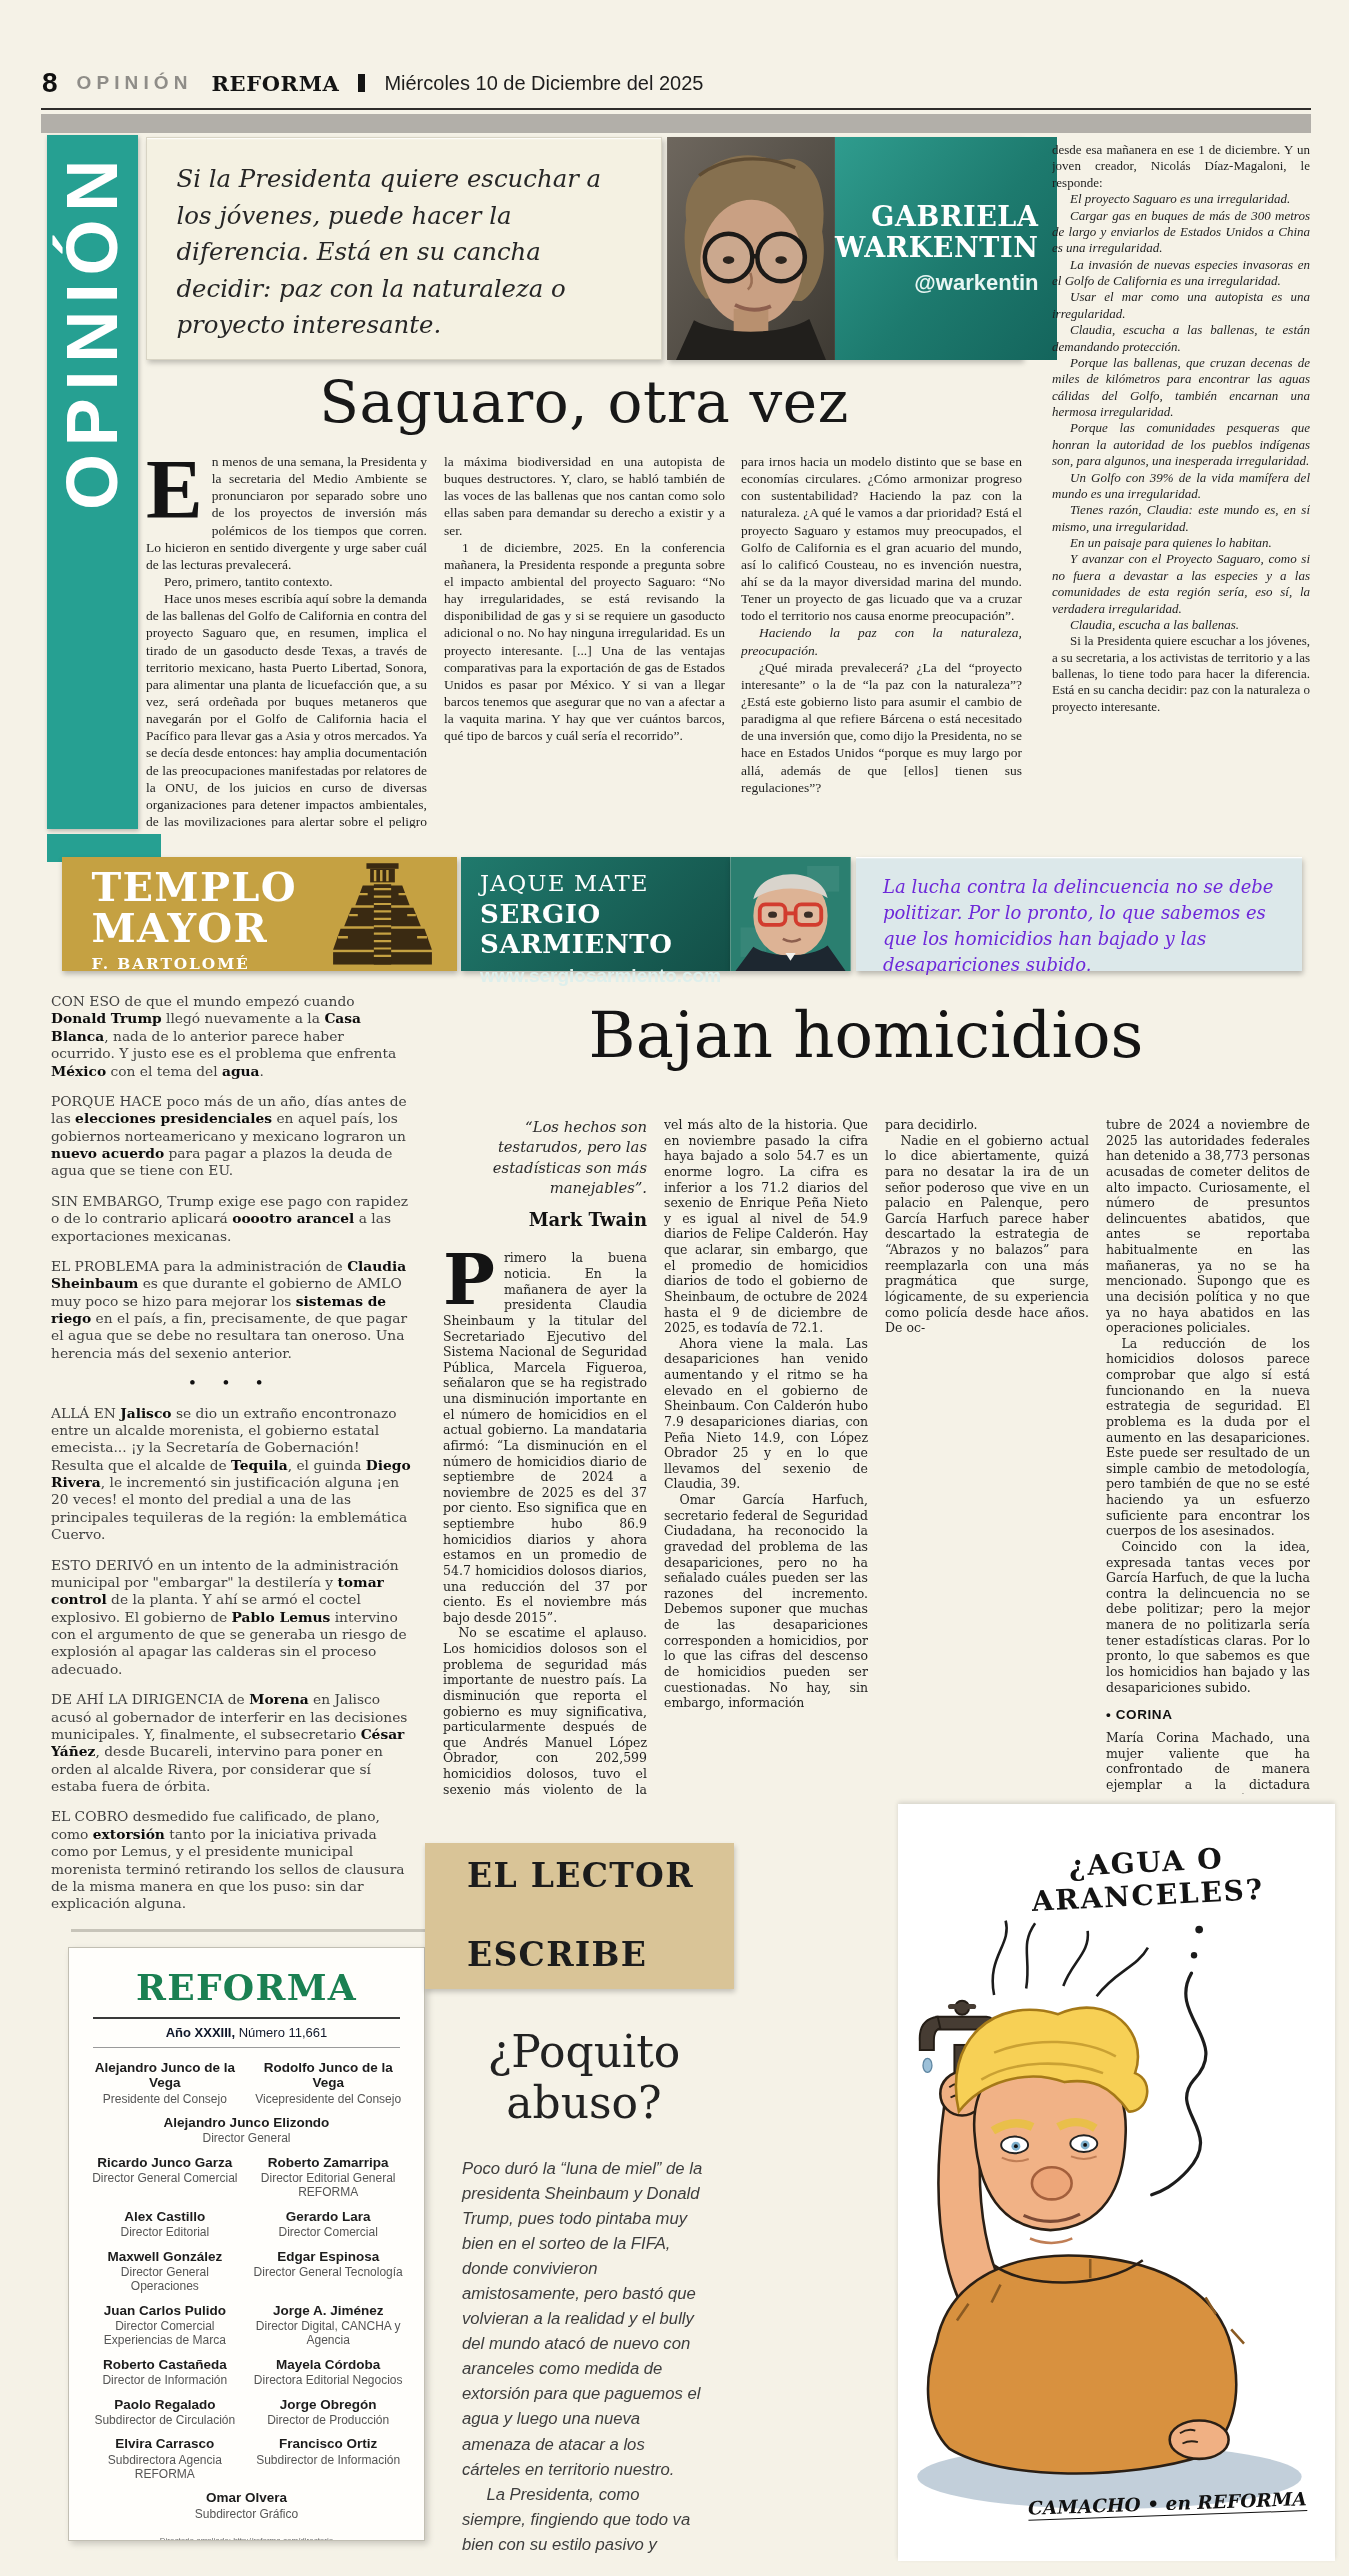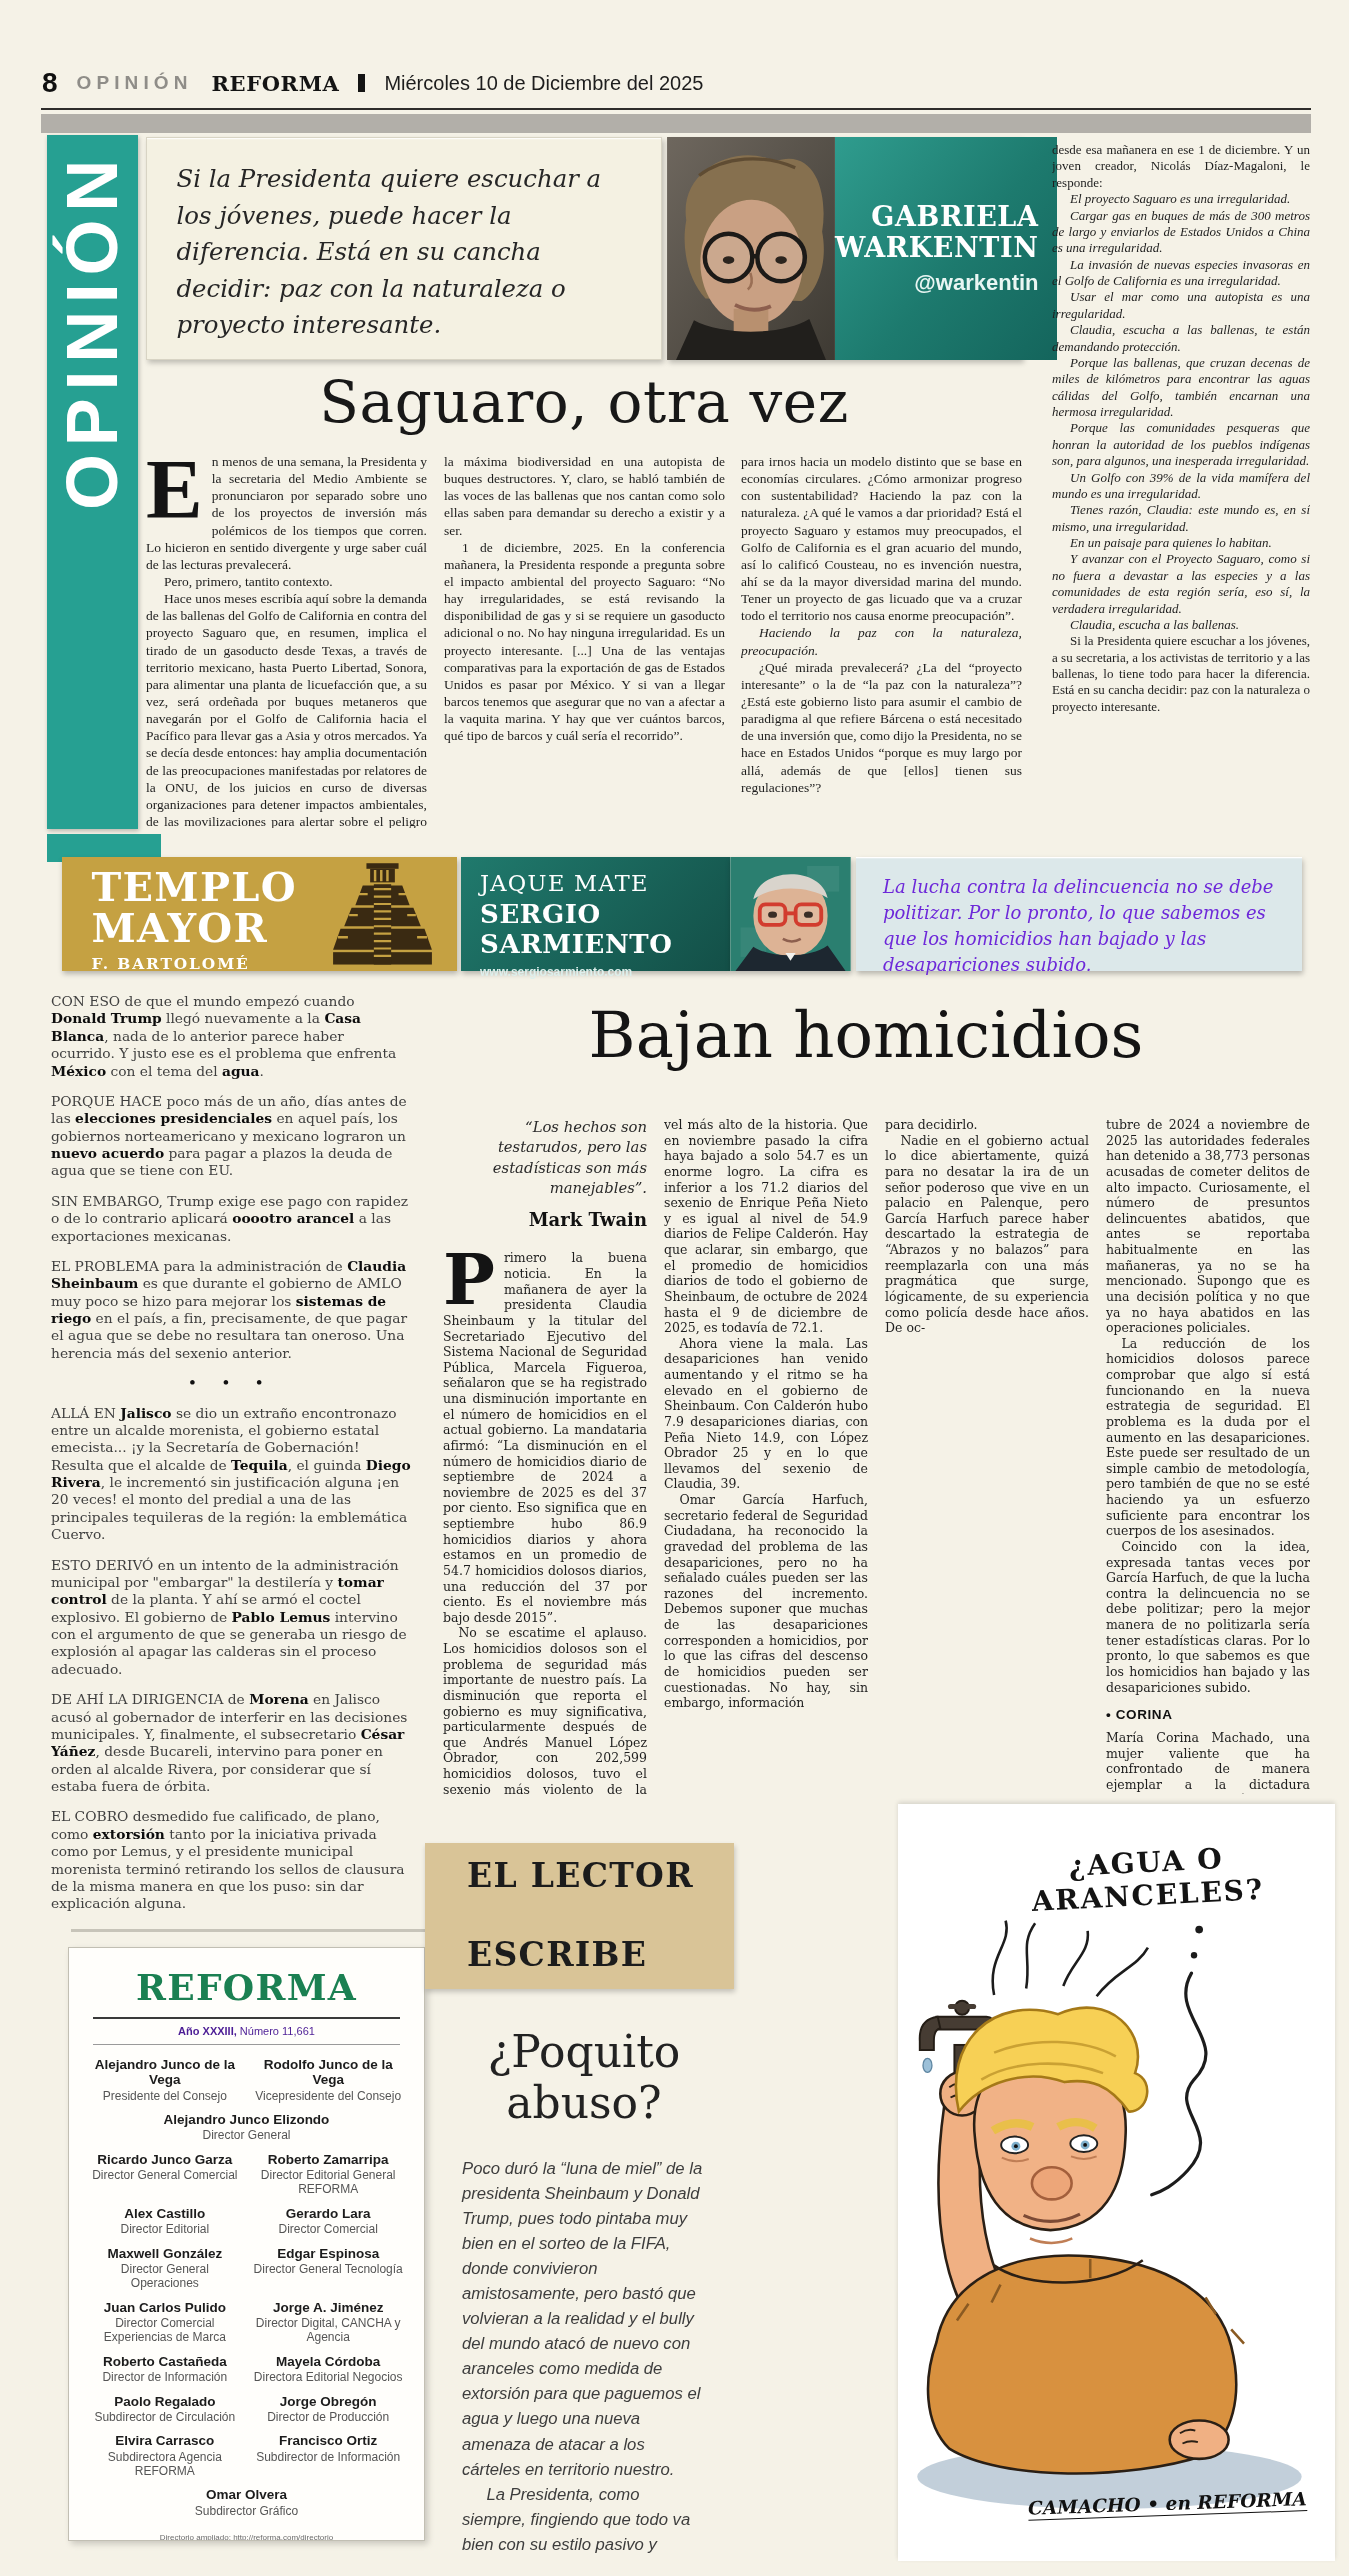--- a/index.html
+++ b/index.html
@@ -38,36 +38,36 @@
 
   
   .teal-tab{position:absolute;left:47px;top:834px;width:114px;height:28px;background:#26A092;}
   .gold{position:absolute;left:62px;top:857px;width:395px;height:114px;background:#C5A142;box-shadow:1.3px 2.6px 5.1px rgba(0,0,0,.25);color:#fff;padding:10.3px 0 0 29.5px;box-sizing:border-box;}
   .gold .t{font-size:40px;font-weight:bold;line-height:1.02;letter-spacing:1.3px;}
   .gold .b{font-size:15.4px;font-weight:bold;letter-spacing:1.9px;margin-top:6.4px;}
   .gold svg{position:absolute;right:18px;top:5.1px;}
   .jaque{position:absolute;left:461px;top:857px;width:269px;height:114px;background:linear-gradient(135deg,#207a6d,#134f47);box-shadow:1.3px 2.6px 5.1px rgba(0,0,0,.25);color:#fff;padding:13px 0 0 19px;box-sizing:border-box;}
   .jaque .k{font-size:22.5px;letter-spacing:1.3px;}
   .jaque .a{font-size:26px;font-weight:bold;letter-spacing:0.6px;margin-top:2.6px;}
-  .jaque .u{font-size:12px;margin-top:6.4px;font-family:"Liberation Sans",sans-serif;color:#ddefec;font-weight:bold;}
+  .jaque .u{font-size:19px;margin-top:6.4px;font-family:"Liberation Sans",sans-serif;color:#ddefec;font-weight:bold;}
   .sphoto{position:absolute;left:730px;top:857px;width:121px;height:114px;box-shadow:1.3px 2.6px 5.1px rgba(0,0,0,.25);}
   .jq{position:absolute;left:856px;top:857px;width:446px;height:114px;background:#dce8ea;box-shadow:1.3px 2.6px 5.1px rgba(0,0,0,.25),inset 0 1.3px 0 #fff;padding:16.7px 27px;box-sizing:border-box;font-style:italic;font-size:18px;line-height:1.45;color:#6d28d9;}
 
   
   .templo-col{position:absolute;left:51px;top:993px;width:360px;height:931px;color:#3f3f3f;font-size:13.8px;line-height:1.26;overflow:hidden;}
   .templo-col p{margin:0 0 13px 0;}
   .templo-col b{color:#0d0d0d;}
   .tsep{text-align:center;font-weight:bold;letter-spacing:10.3px;font-size:13px;color:#111;margin:1.3px 0 13px 0;}
 
   
   .mast-rule{position:absolute;left:71px;top:1929px;width:354px;height:3.2px;background:#c7c4b9;}
   .mast{position:absolute;left:68px;top:1947px;width:357px;height:594px;background:#fffefb;border:0.6px solid #c2bfb3;box-shadow:2.6px 3.2px 6.4px rgba(0,0,0,.18);box-sizing:border-box;padding:18px 16.7px;text-align:center;font-family:"Liberation Sans",sans-serif;overflow:hidden;}
   .mast .logo{font-family:"DejaVu Serif",serif;font-weight:bold;font-size:36px;color:#1B8052;letter-spacing:1.3px;}
   .mast .rule1{height:1.9px;background:#3a3a3a;margin:9px 7.7px 0;}
-  .mast .ed{font-size:11px;margin:6.4px 0;color:#4c1d95;}
+  .mast .ed{font-size:13px;margin:6.4px 0;color:#0f172a;}
   .mast .rule2{height:0.6px;background:#9a9a9a;margin:0 7.7px;}
   .dirgrid{display:grid;grid-template-columns:1fr 1fr;column-gap:5.1px;row-gap:9.6px;margin-top:13px;}
   .dir .n{font-weight:bold;font-size:13.5px;color:#1c1c1c;}
   .dir .r{font-size:12px;color:#555;margin-top:1.3px;}
   .dir.span{grid-column:1/-1;}
   .fine{margin-top:14px;font-size:8px;line-height:1.55;color:#6a6a6a;}
 
   
   .baj-title{position:absolute;left:423px;top:998px;width:886px;text-align:center;font-size:64px;color:#141414;}
   .epi{text-align:right;font-style:italic;font-size:14.8px;line-height:1.38;color:#2a2a2a;}

